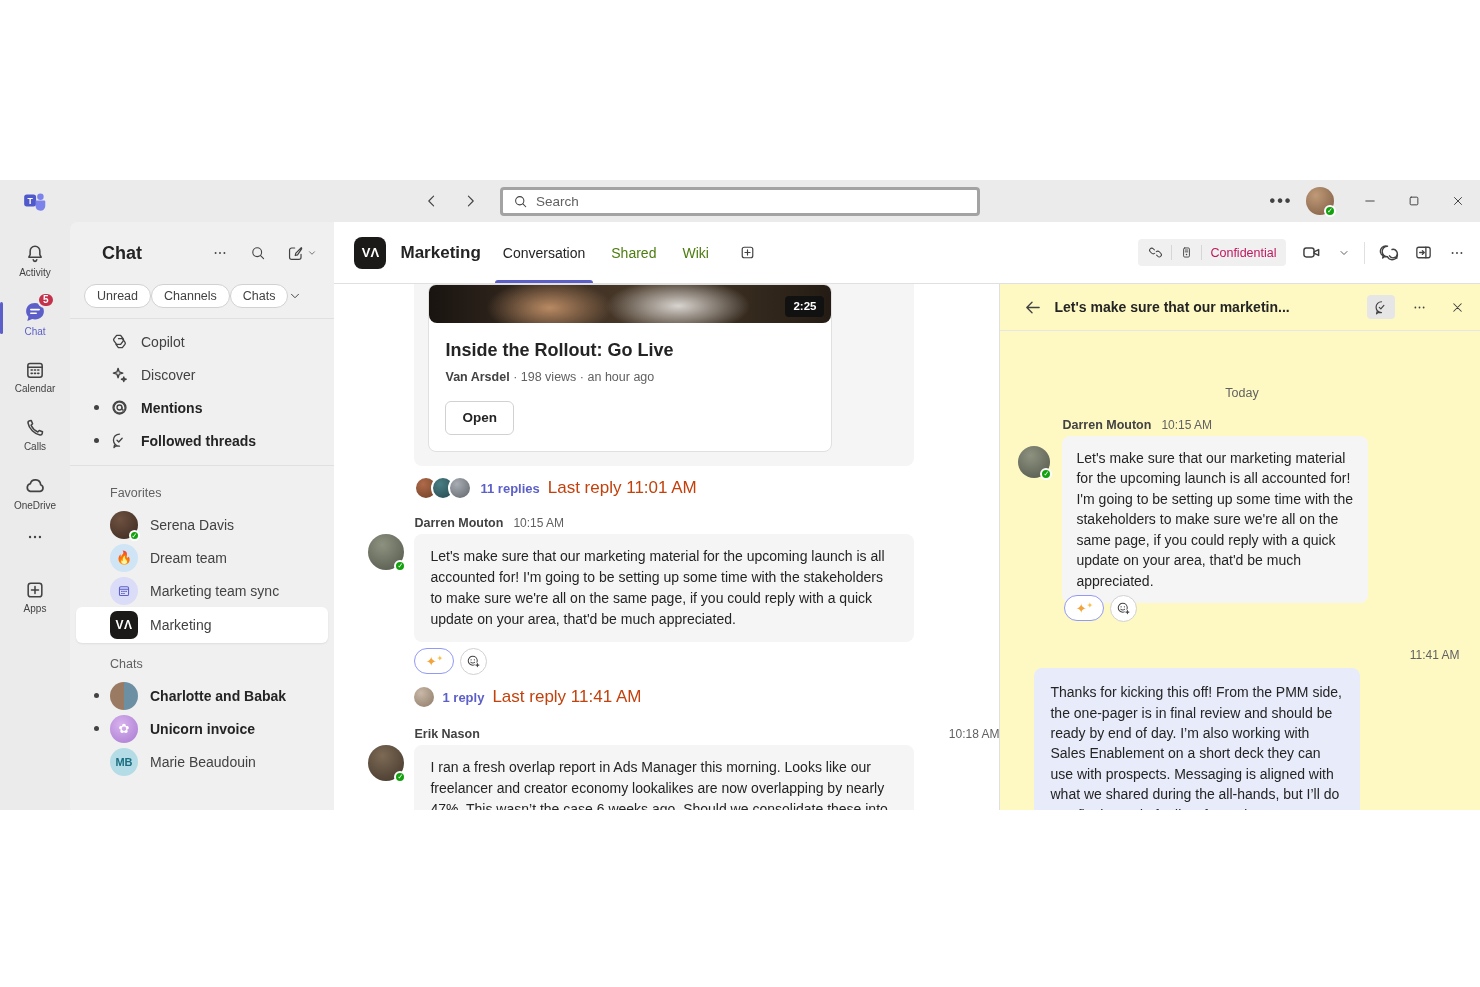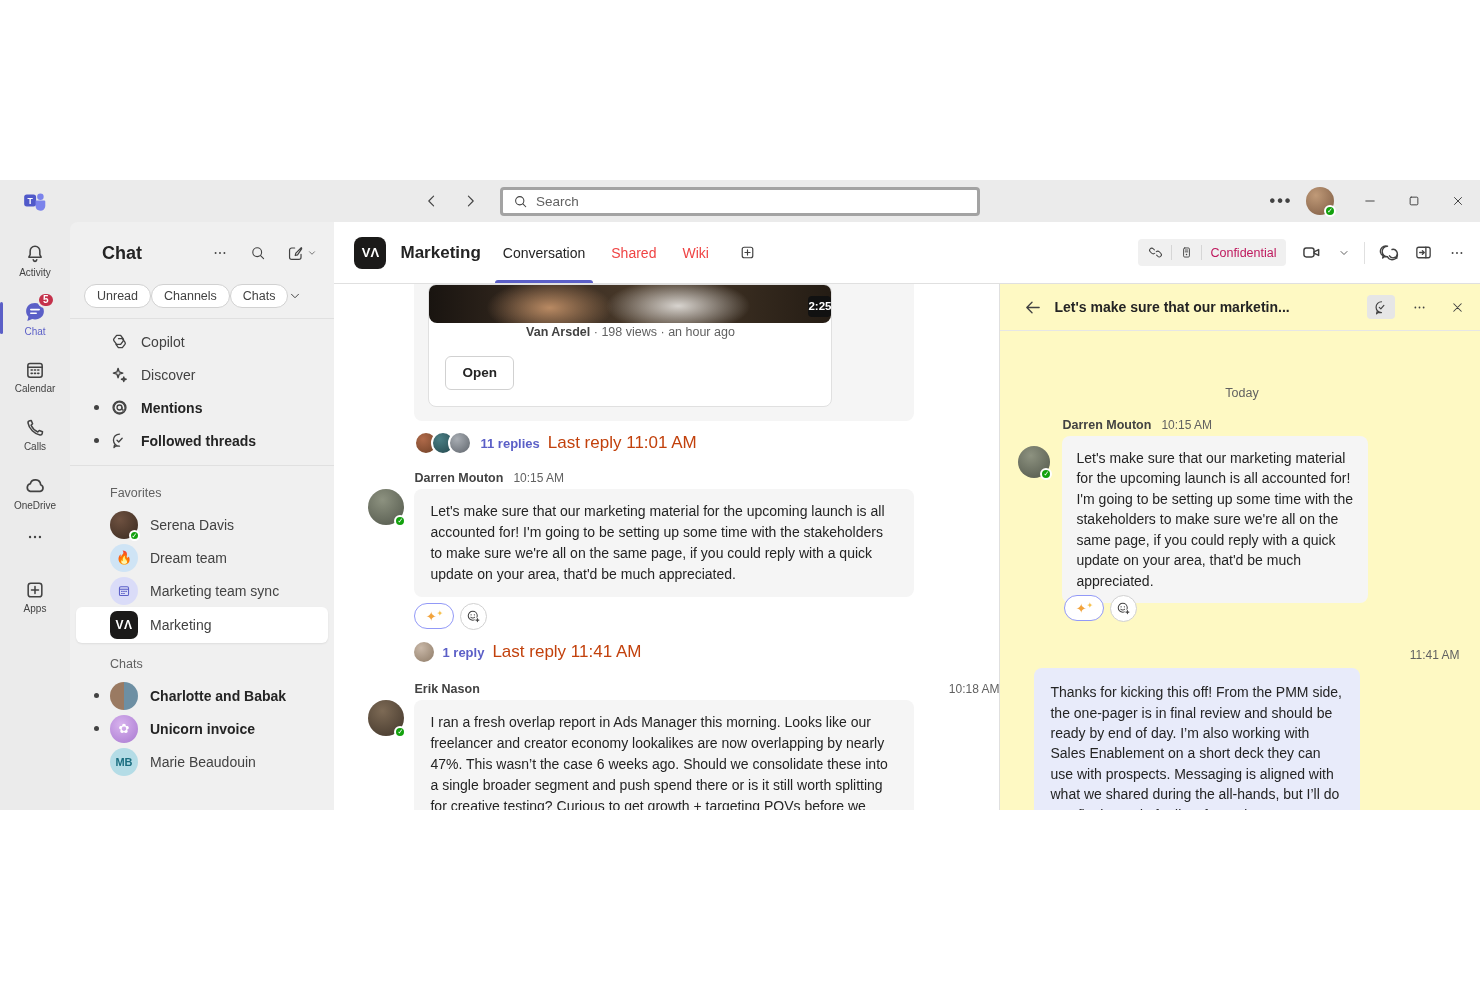--- a/index.html
+++ b/index.html
@@ -56,21 +56,21 @@
   .av28 { position:relative; width:28px; height:28px; border-radius:50%; flex:0 0 28px; display:flex; align-items:center; justify-content:center; font-size:13px; }
   .av28 .presence { width:11px; height:11px; }
   .va-logo { background:#1b1a19; border-radius:7px; color:#fff; font-weight:bold; font-size:12px; letter-spacing:0.5px; }
 
   
   .main-col { flex:1; display:flex; flex-direction:column; background:#fff; border-radius:8px 0 0 0; }
   .ch-header { height:62px; display:flex; align-items:center; border-bottom:1px solid #e0e0e0; padding:0 14px 0 20px; position:relative; background:#fff; }
   .ch-logo { width:32px; height:32px; border-radius:8px; background:#1b1a19; color:#fff; font-weight:bold; font-size:13px; display:flex; align-items:center; justify-content:center; cursor:pointer; }
   .ch-name { font-size:17px; font-weight:bold; color:#242424; margin:0 22px 0 14px; }
   .tabs { display:flex; align-items:center; gap:26px; height:100%; }
-  .tab { position:relative; font-size:14px; color:#ef4444; height:100%; display:flex; align-items:center; cursor:pointer; }
+  .tab { position:relative; font-size:14px; color:#4d7c0f; height:100%; display:flex; align-items:center; cursor:pointer; }
   .tab.active { color:#242424; }
   .tab.active::after { content:""; position:absolute; left:-8px; right:-8px; bottom:0; height:3px; background:#5b5fc7; border-radius:3px 3px 0 0; }
   .tab-add { margin-left:4px; }
   .ch-right { position:absolute; right:14px; display:flex; align-items:center; gap:10px; }
   .conf-pill { display:flex; align-items:center; background:#f0f0f0; border-radius:4px; height:27px; padding:0 10px; gap:8px; cursor:pointer; }
   .conf-pill .sep { width:1px; height:15px; background:#d6d6d6; }
   .conf-pill .txt { font-size:12.5px; color:#be185d; }
   .vline { width:1px; height:22px; background:#e0e0e0; margin:0 2px; }
 
   .content-row { display:flex; flex:1; min-height:0; }
@@ -95,23 +95,23 @@
   .replies-link { font-size:13px; font-weight:bold; color:#5b5fc7; cursor:pointer; }
   .lastreply { font-size:17px; color:#c2410c; }
 
   
   .video-bubble { margin-top:-14px; padding:14px; }
   .video-card { background:#fff; border:1px solid #e0e0e0; border-radius:8px; width:404px; overflow:hidden; }
   .thumb { position:relative; height:38px; margin:0; border-radius:0 0 8px 8px; background:
      radial-gradient(90px 40px at 30% 60%, #b98a63 0%, rgba(0,0,0,0) 70%),
      radial-gradient(120px 45px at 62% 55%, #d8d4cf 0%, rgba(0,0,0,0) 60%),
      linear-gradient(90deg, #191410 0%, #3a2d22 30%, #4a3a2a 55%, #241c14 100%); }
-  .duration { position:absolute; right:0; bottom:6px; background:#111; color:#fff; font-size:11.5px; font-weight:bold; border-radius:4px; padding:2px 0; }
+  .duration { position:absolute; right:7px; bottom:6px; background:#111; color:#fff; font-size:11.5px; font-weight:bold; border-radius:4px; padding:2px 8px; }
   .video-title { font-size:18px; font-weight:bold; color:#242424; padding:14px 16px 4px; }
-  .video-meta { font-size:12.5px; color:#616161; padding:0 16px 12px;text-align:center; }
+  .video-meta { font-size:12.5px; color:#616161; padding:0 16px 12px; }
   .video-meta b { color:#424242; }
   .open-btn { margin:2px 16px 16px; display:inline-block; background:#fff; border:1px solid #d1d1d1; border-radius:6px; font-size:13.5px; font-weight:bold; color:#242424; padding:6px 16px; cursor:pointer; }
 
   
   .thread { width:484px; border-left:1px solid #e0e0e0; background:#fef9c3; display:flex; flex-direction:column; overflow:hidden;gap:23px; }
   .th-header { height:47px; display:flex; align-items:center; border-bottom:1px solid #e6e6e6; padding:0 12px 0 20px; gap:10px; }
   .th-title { flex:1; font-size:14px; font-weight:bold; color:#242424; white-space:nowrap; overflow:hidden; }
   .th-tool { width:28px; height:24px; display:flex; align-items:center; justify-content:center; border-radius:4px; cursor:pointer; }
   .th-tool.lit { background:#e6e6e6; }
   .th-body { flex:1; position:relative; padding:0 22px; overflow:hidden; }
@@ -427,20 +427,21 @@
 
       <div class="content-row">
 
         <div class="msg-list">
 
           <div class="bubble video-bubble">
             <div class="video-card">
               <div class="thumb">
                 <span class="duration">2:25</span>
               </div>
+              <div class="video-title">Inside the Rollout: Go Live</div>
               <div class="video-meta">
                 <b>Van Arsdel</b>
                 <span>·</span>
                 <span>198 views</span>
                 <span>·</span>
                 <span>an hour ago</span>
               </div>
               <div class="open-btn">Open</div>
             </div>
           </div>

